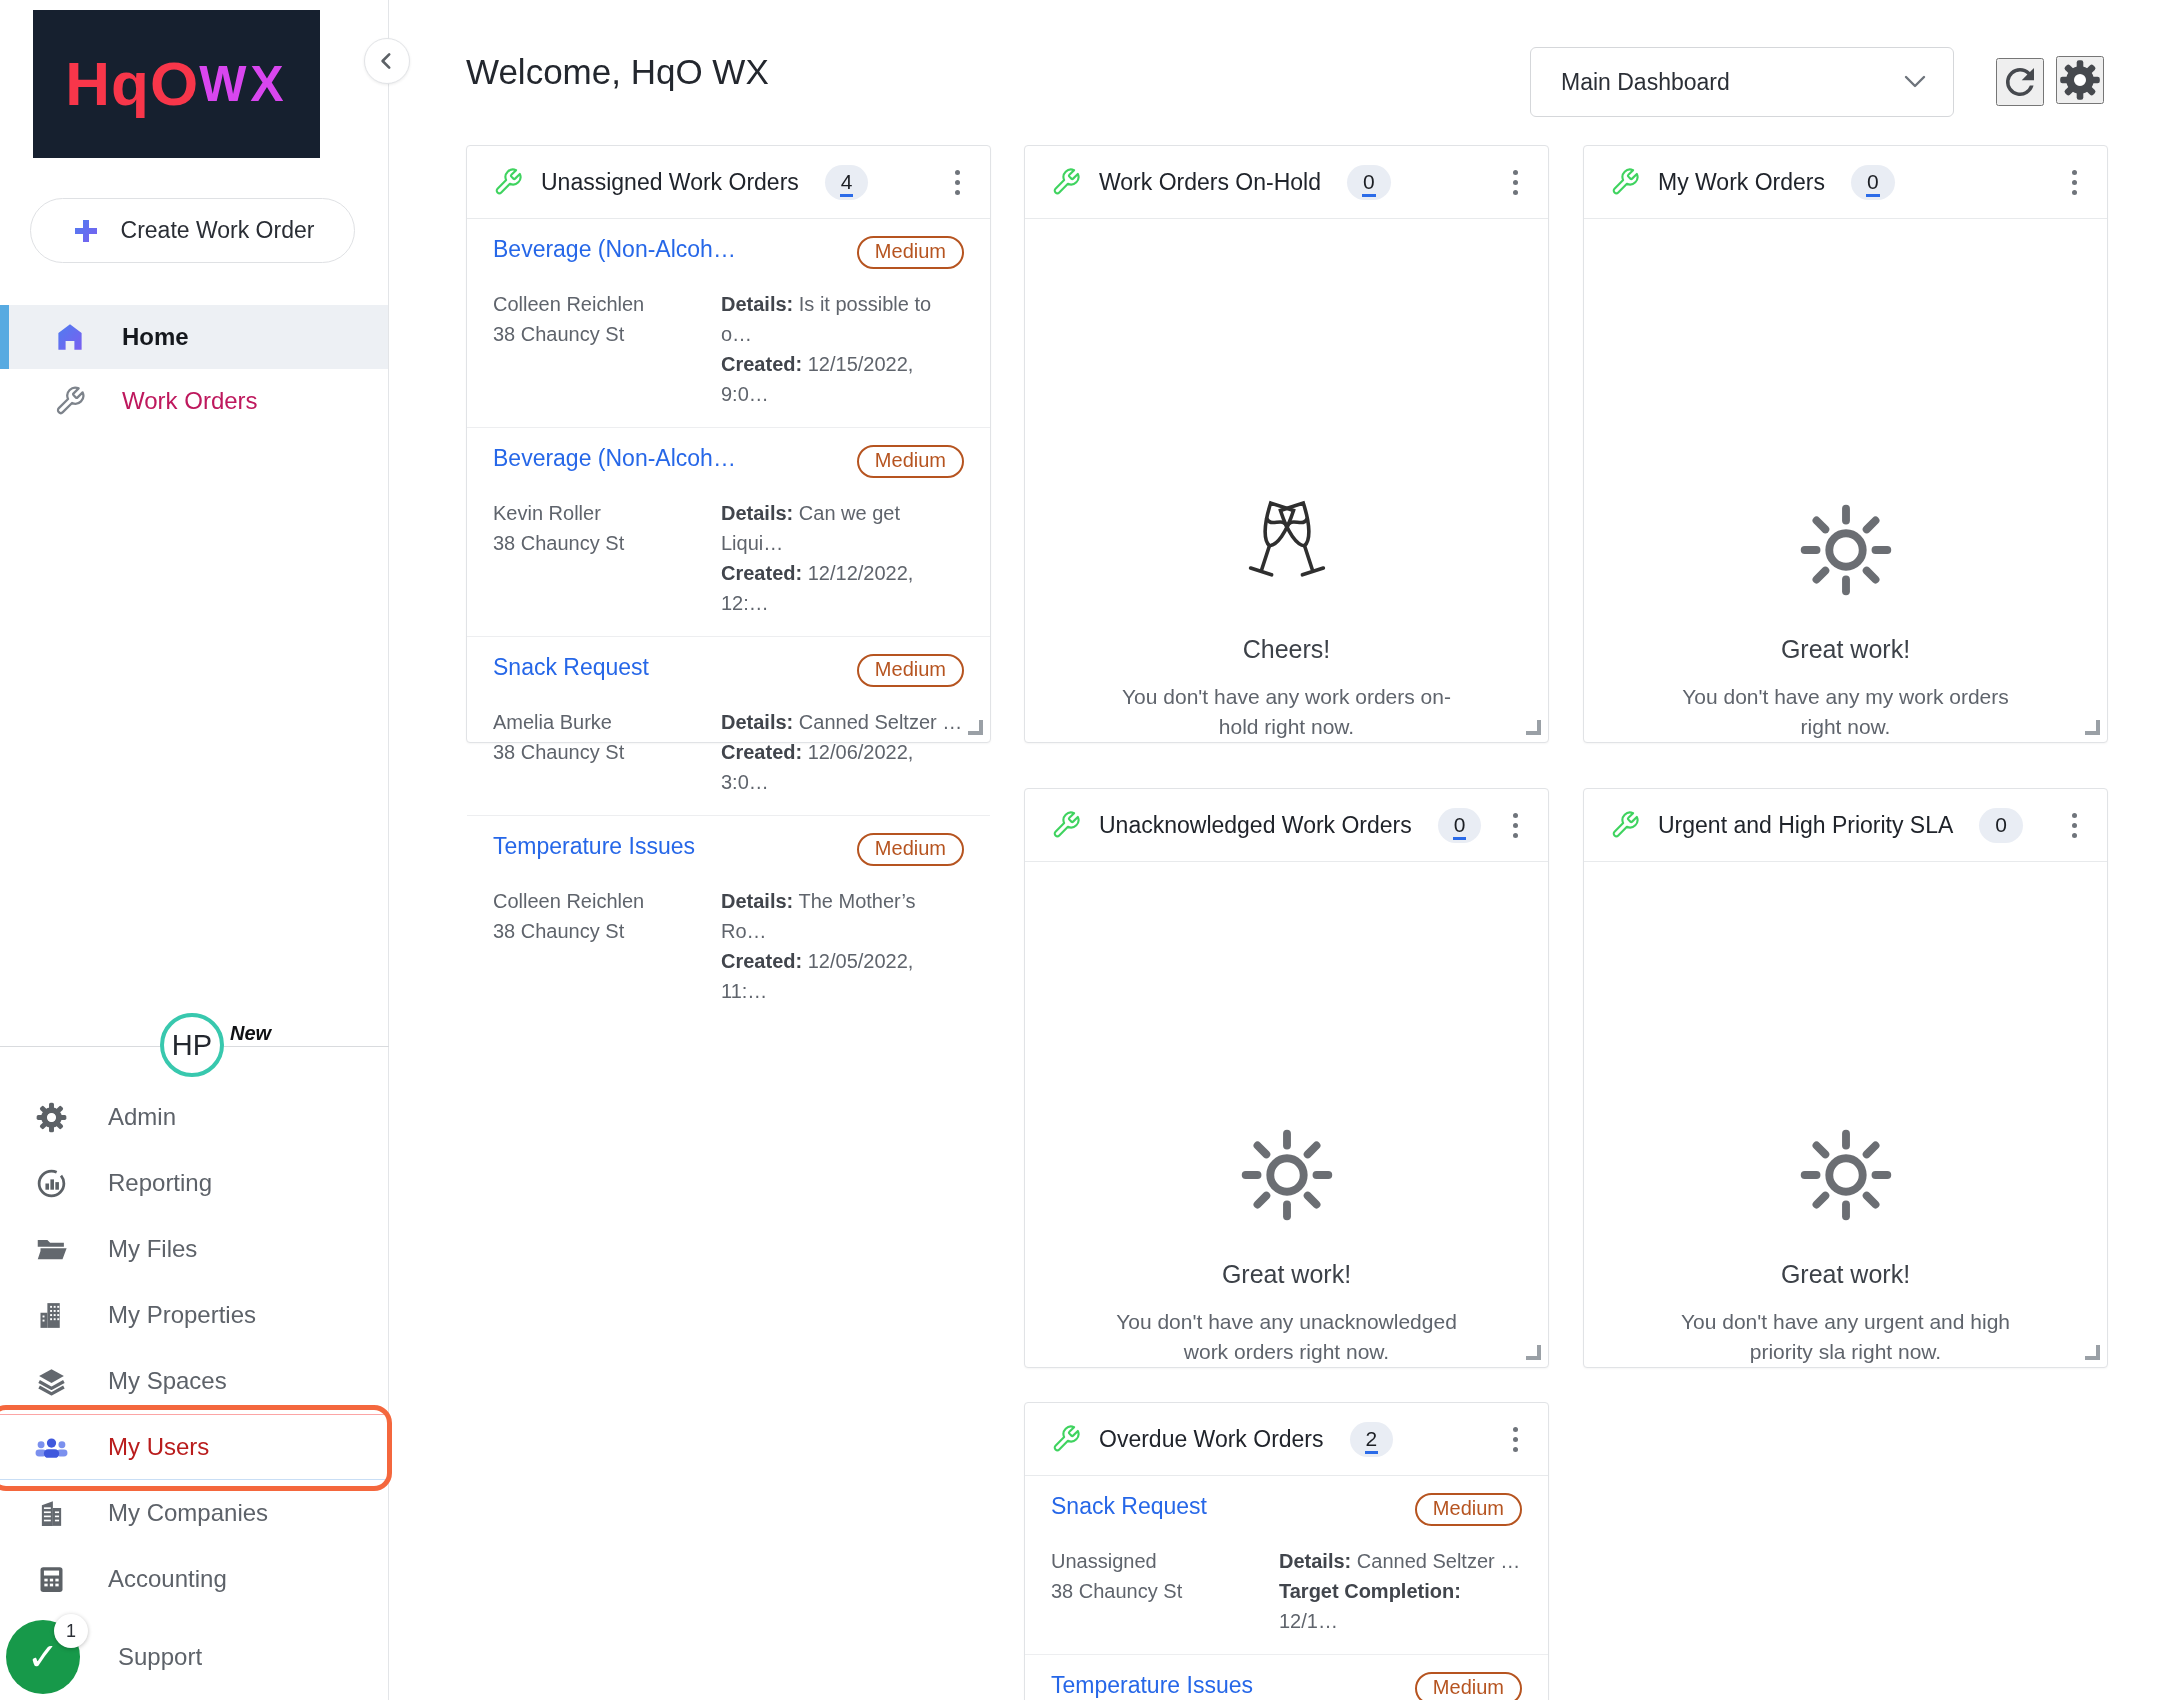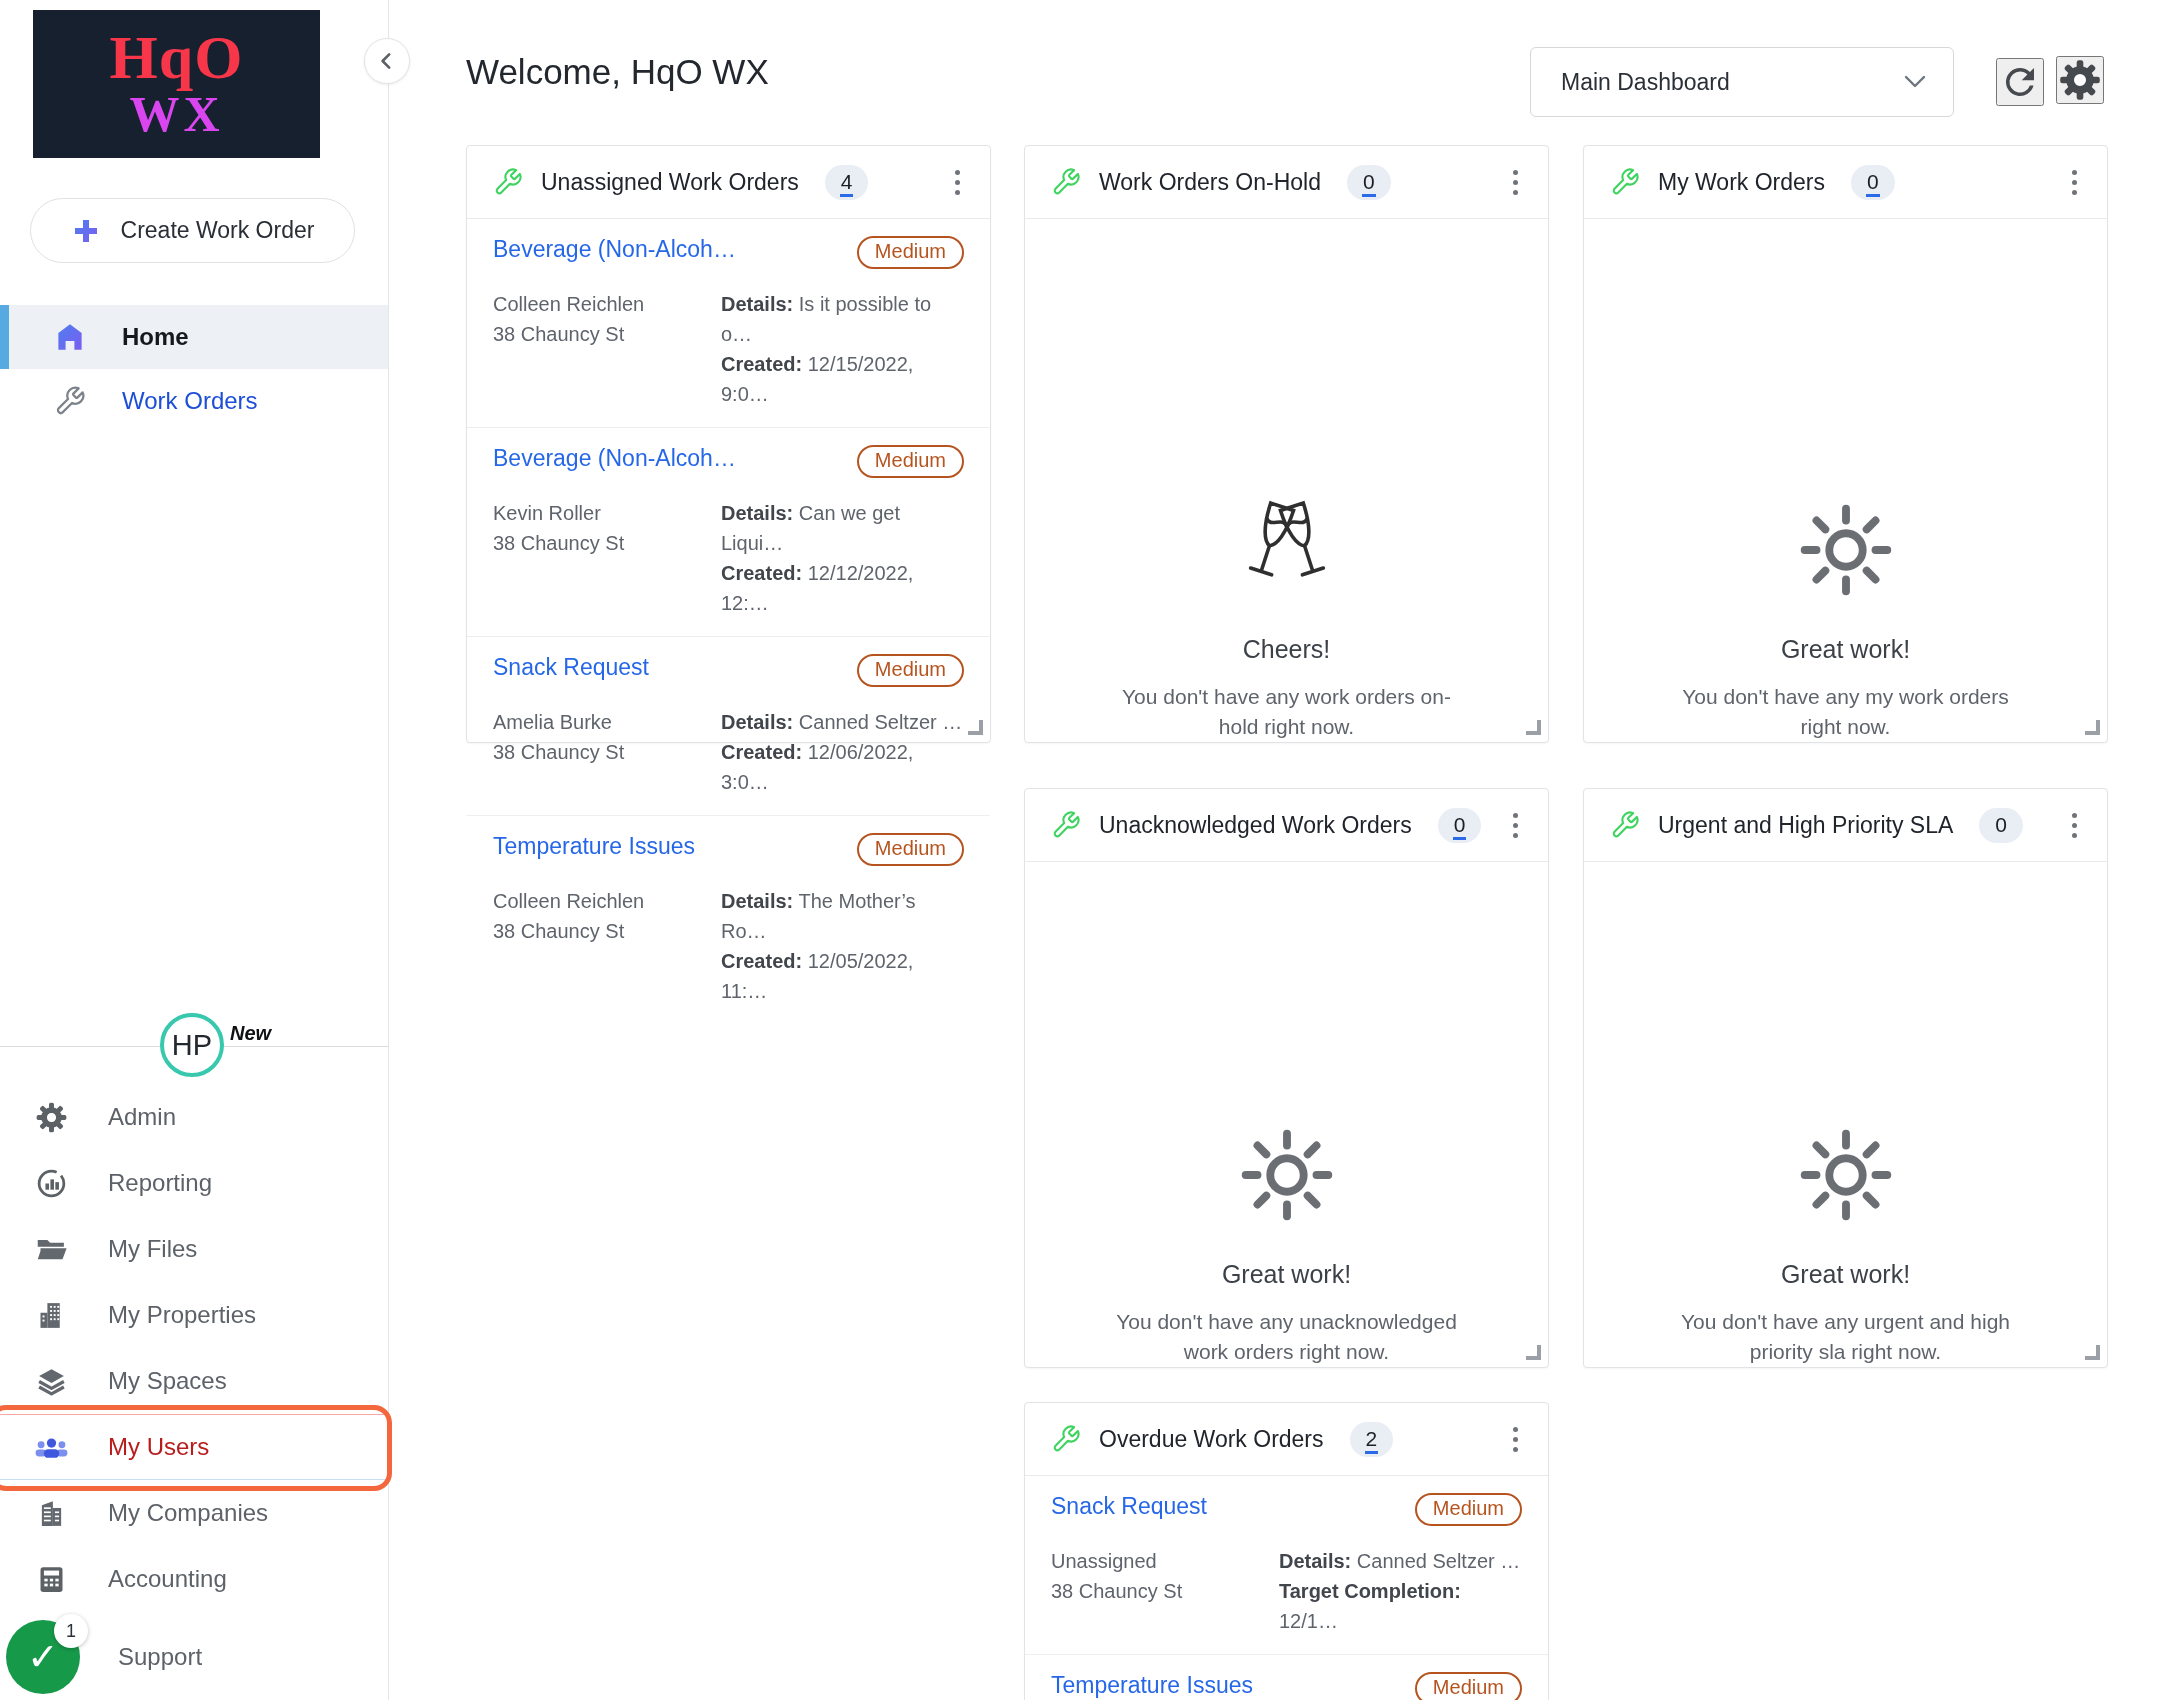--- a/index.html
+++ b/index.html
@@ -3,32 +3,32 @@
 <meta charset="utf-8">
 <style>
   * { margin:0; padding:0; box-sizing:border-box; }
   html,body { width:2184px; height:1700px; overflow:hidden; background:#fff;
     font-family:"Liberation Sans","DejaVu Sans",sans-serif; color:#23272e; }
 
   
   .sidebar { position:absolute; left:0; top:0; width:389px; height:1700px;
     background:#fff; border-right:1px solid #e3e5e8; z-index:5; }
   .logo { position:absolute; left:33px; top:10px; width:287px; height:148px;
-    background:#16202f; display:flex; flex-direction:column; align-items:center; justify-content:center;font-family:Liberation Serif, serif; }
+    background:#16202f; display:flex; flex-direction:row; align-items:center; justify-content:center; }
   .logo .l1 { color:#f8364a; font-weight:800; font-size:62px; line-height:60px; letter-spacing:1px; }
   .logo .l2 { color:#d946ef; font-weight:800; font-size:50px; line-height:54px; letter-spacing:4px; }
   .collapse-btn { position:absolute; left:364px; top:38px; width:46px; height:46px; border-radius:50%;
     background:#fff; border:1px solid #e2e4e7; box-shadow:0 1px 3px rgba(0,0,0,.08);
     display:flex; align-items:center; justify-content:center; z-index:9; cursor:pointer; }
   .create-btn { position:absolute; left:30px; top:198px; width:325px; height:65px; border:1px solid #dfe1e4;
     border-radius:33px; background:#fff; display:flex; align-items:center; justify-content:center; gap:20px;
     font-size:23px; font-weight:500; color:#2a2e35; cursor:pointer; }
   .nav-top { position:absolute; left:0; top:305px; width:100%; }
   .nav-row { position:relative; height:64px; display:flex; align-items:center; padding-left:52px; gap:34px;
-    font-size:24px; color:#1d4ed8; cursor:pointer; }
+    font-size:24px; color:#be185d; cursor:pointer; }
   .nav-row.active { background:#edf0f4; color:#15181d; font-weight:700; }
   .nav-row.active .bar { position:absolute; left:0; top:0; width:9px; height:100%; background:#57aae1; }
   .icon-cell { width:36px; display:flex; justify-content:center; }
 
   .side-divider { position:absolute; left:0; top:1046px; width:389px; height:1px; background:#d9dbde; }
   .avatar { position:absolute; left:160px; top:1013px; width:64px; height:64px; border-radius:50%;
     background:#fff; border:4px solid #38c8ae; display:flex; align-items:center; justify-content:center;
     font-size:29px; color:#23272e; z-index:6; }
   .new-label { position:absolute; left:230px; top:1022px; font-style:italic; font-weight:700; font-size:20px; color:#101114; z-index:6; }
 

